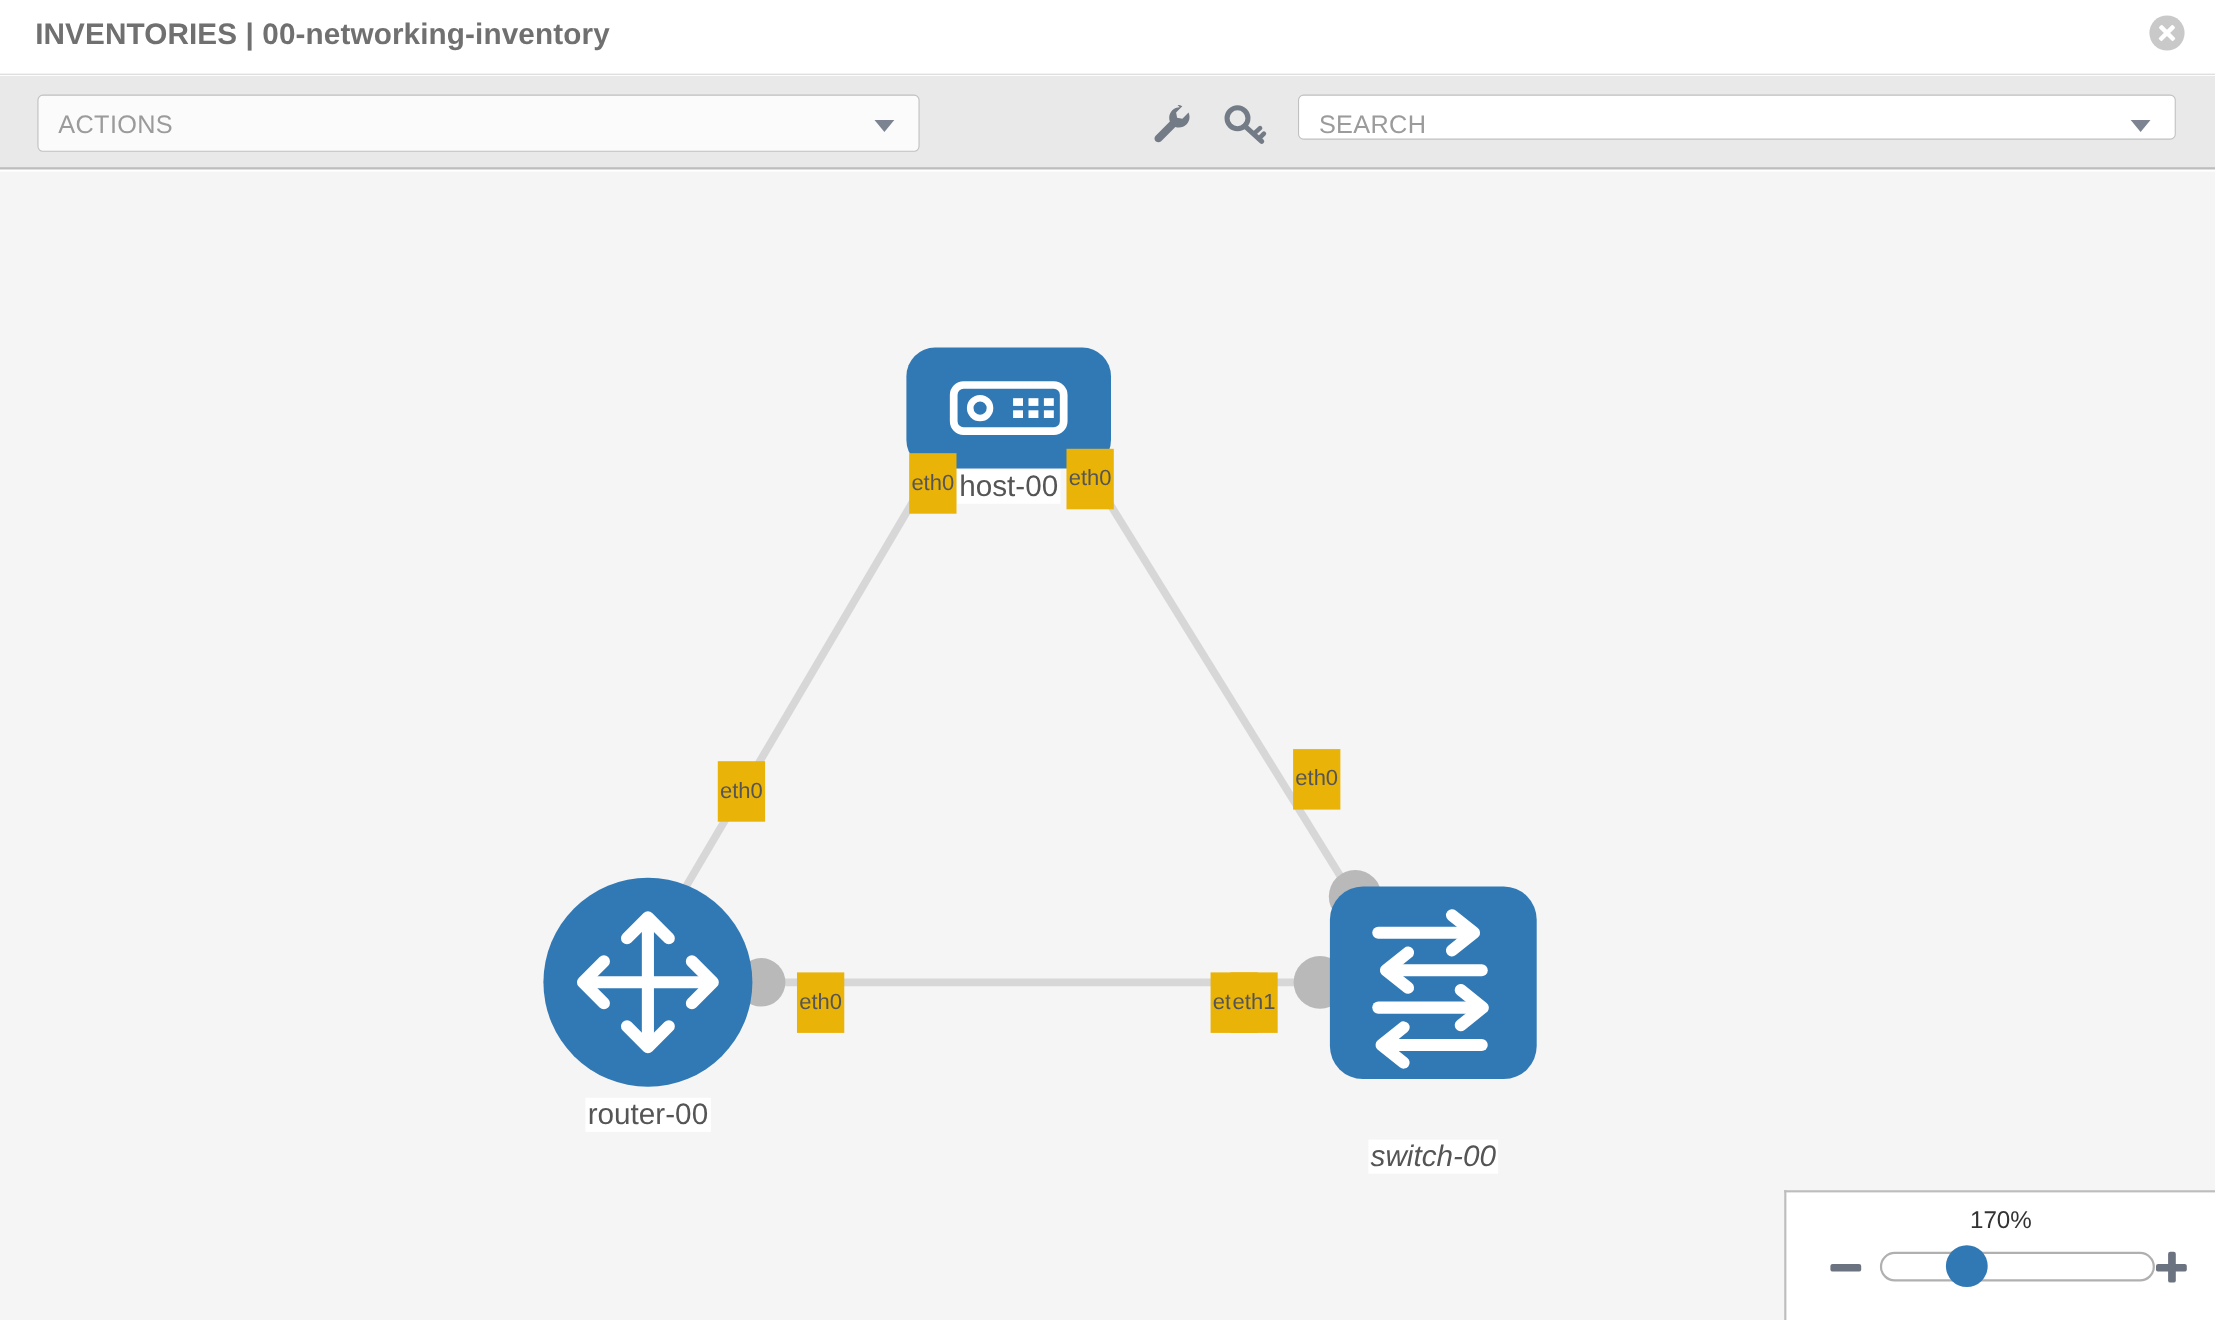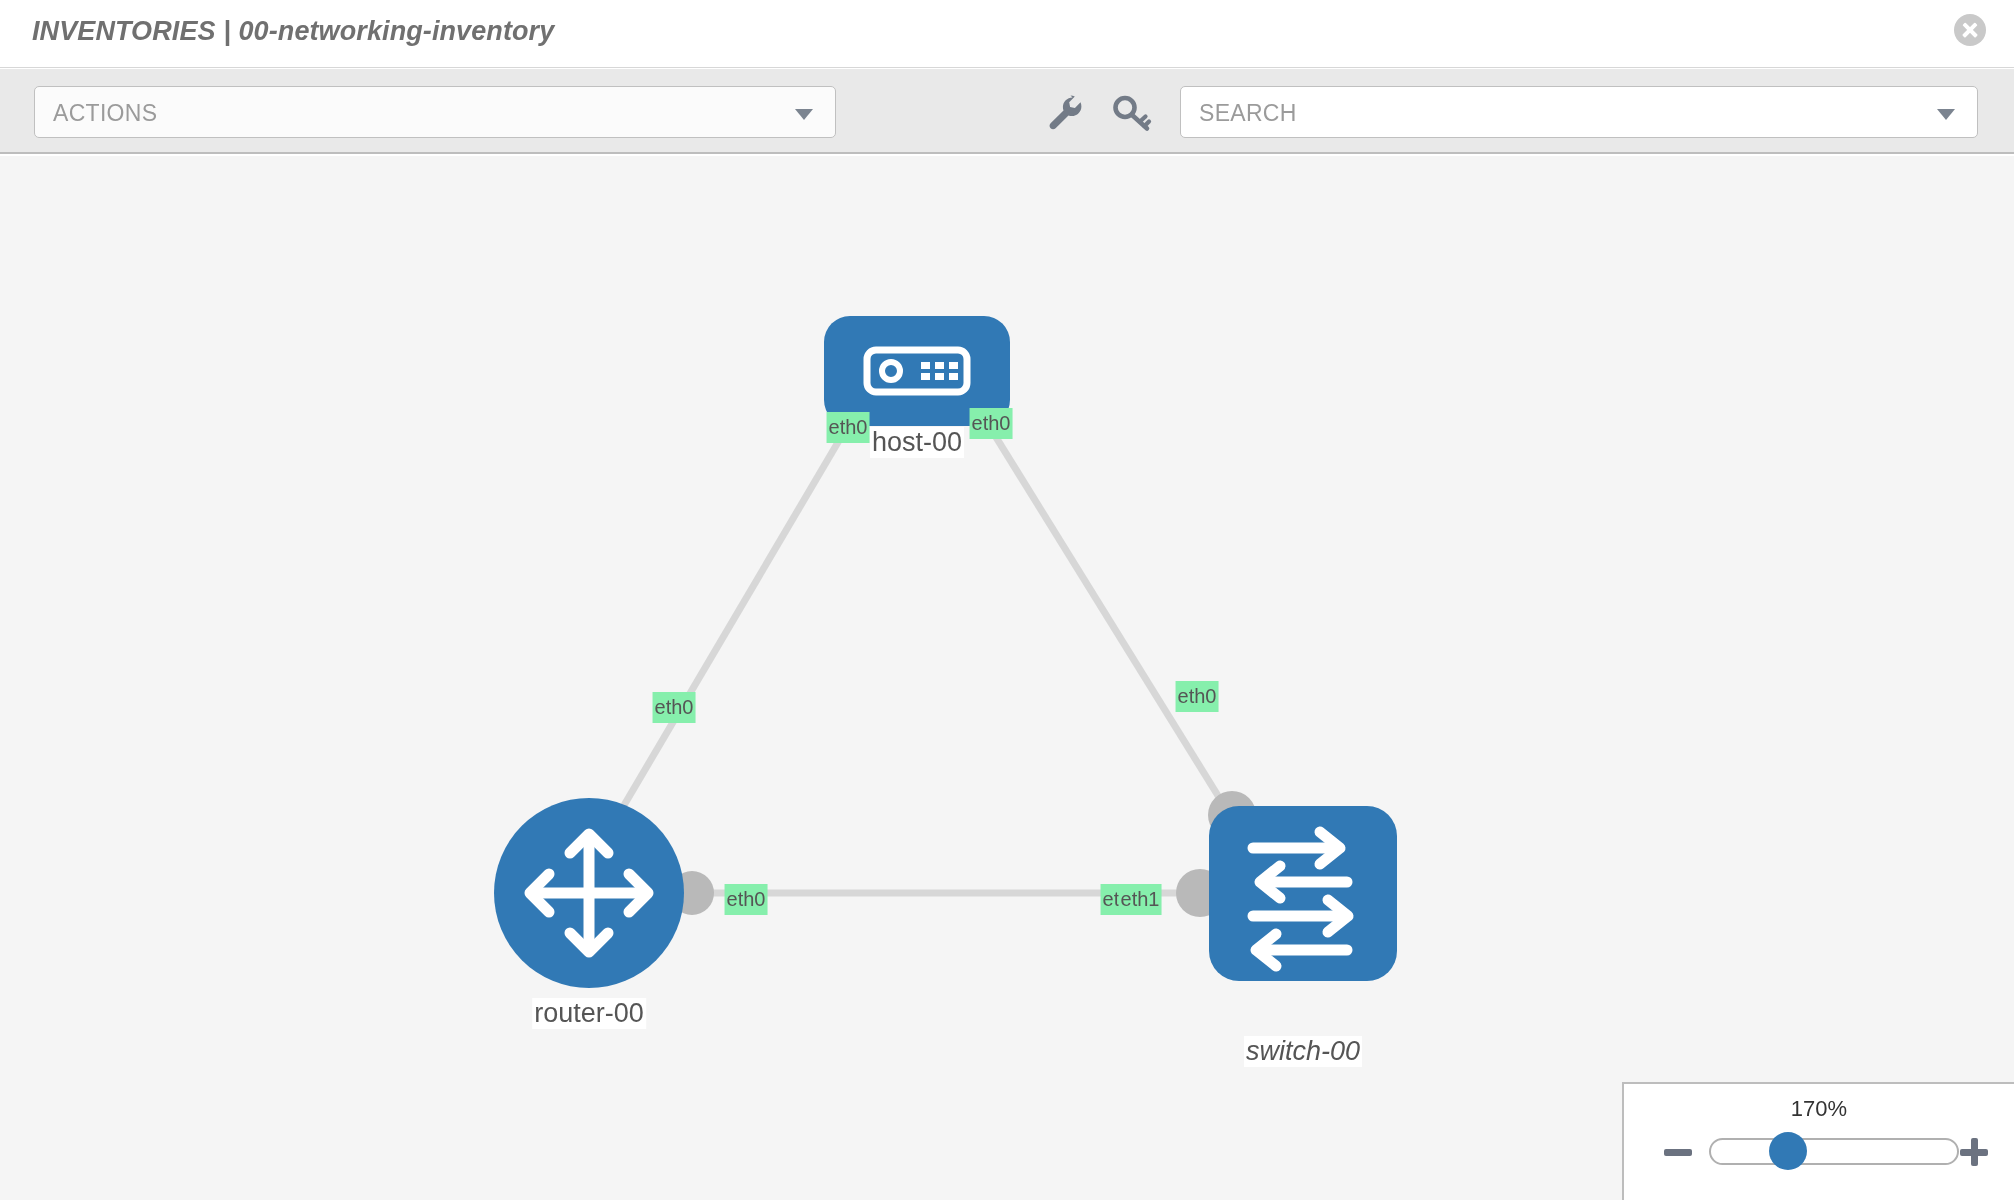--- a/index.html
+++ b/index.html
@@ -32,21 +32,20 @@
 
   .page-title {
     position: absolute;
     left: 32px;
     top: 16px;
     font-size: 27px;
     font-weight: bold;
     color: #707070;
     letter-spacing: 0.1px;
     white-space: nowrap;
-    font-style: italic;
   }
 
   .close-btn {
     position: absolute;
     right: 28px;
     top: 14px;
     width: 32px;
     height: 32px;
     border-radius: 50%;
     background: #c9c9c9;
@@ -114,21 +113,21 @@
   }
   .tool-icon.wrench { left: 1042px; }
   .tool-icon.key    { left: 1110px; }
   .tool-icon svg { display: block; }
 
   .search-box {
     position: absolute;
     left: 1180px;
     top: 17px;
     width: 798px;
-    height: 52px;
+    height: 41px;
     background: #ffffff;
     border: 1px solid #c0c0c0;
     border-radius: 5px;
     cursor: text;
   }
   .search-box .sel-label {
     position: absolute;
     left: 18px;
     top: 13px;
     font-size: 23px;
@@ -161,24 +160,24 @@
     background: #ffffff;
     white-space: nowrap;
     transform: translateX(-50%);
     padding: 0 2px;
     line-height: 1.15;
   }
   .iface-label {
     position: absolute;
     font-size: 20px;
     color: #555555;
-    background: #86efac;
+    background: #eab308;
     white-space: nowrap;
     transform: translateX(-50%);
-    padding: 4px 2px;
+    padding: 16px 2px;
     line-height: 1.15;
   }
 
   
   .zoom-panel {
     position: absolute;
     left: 1622px;
     top: 1082px;
     width: 392px;
     height: 118px;

